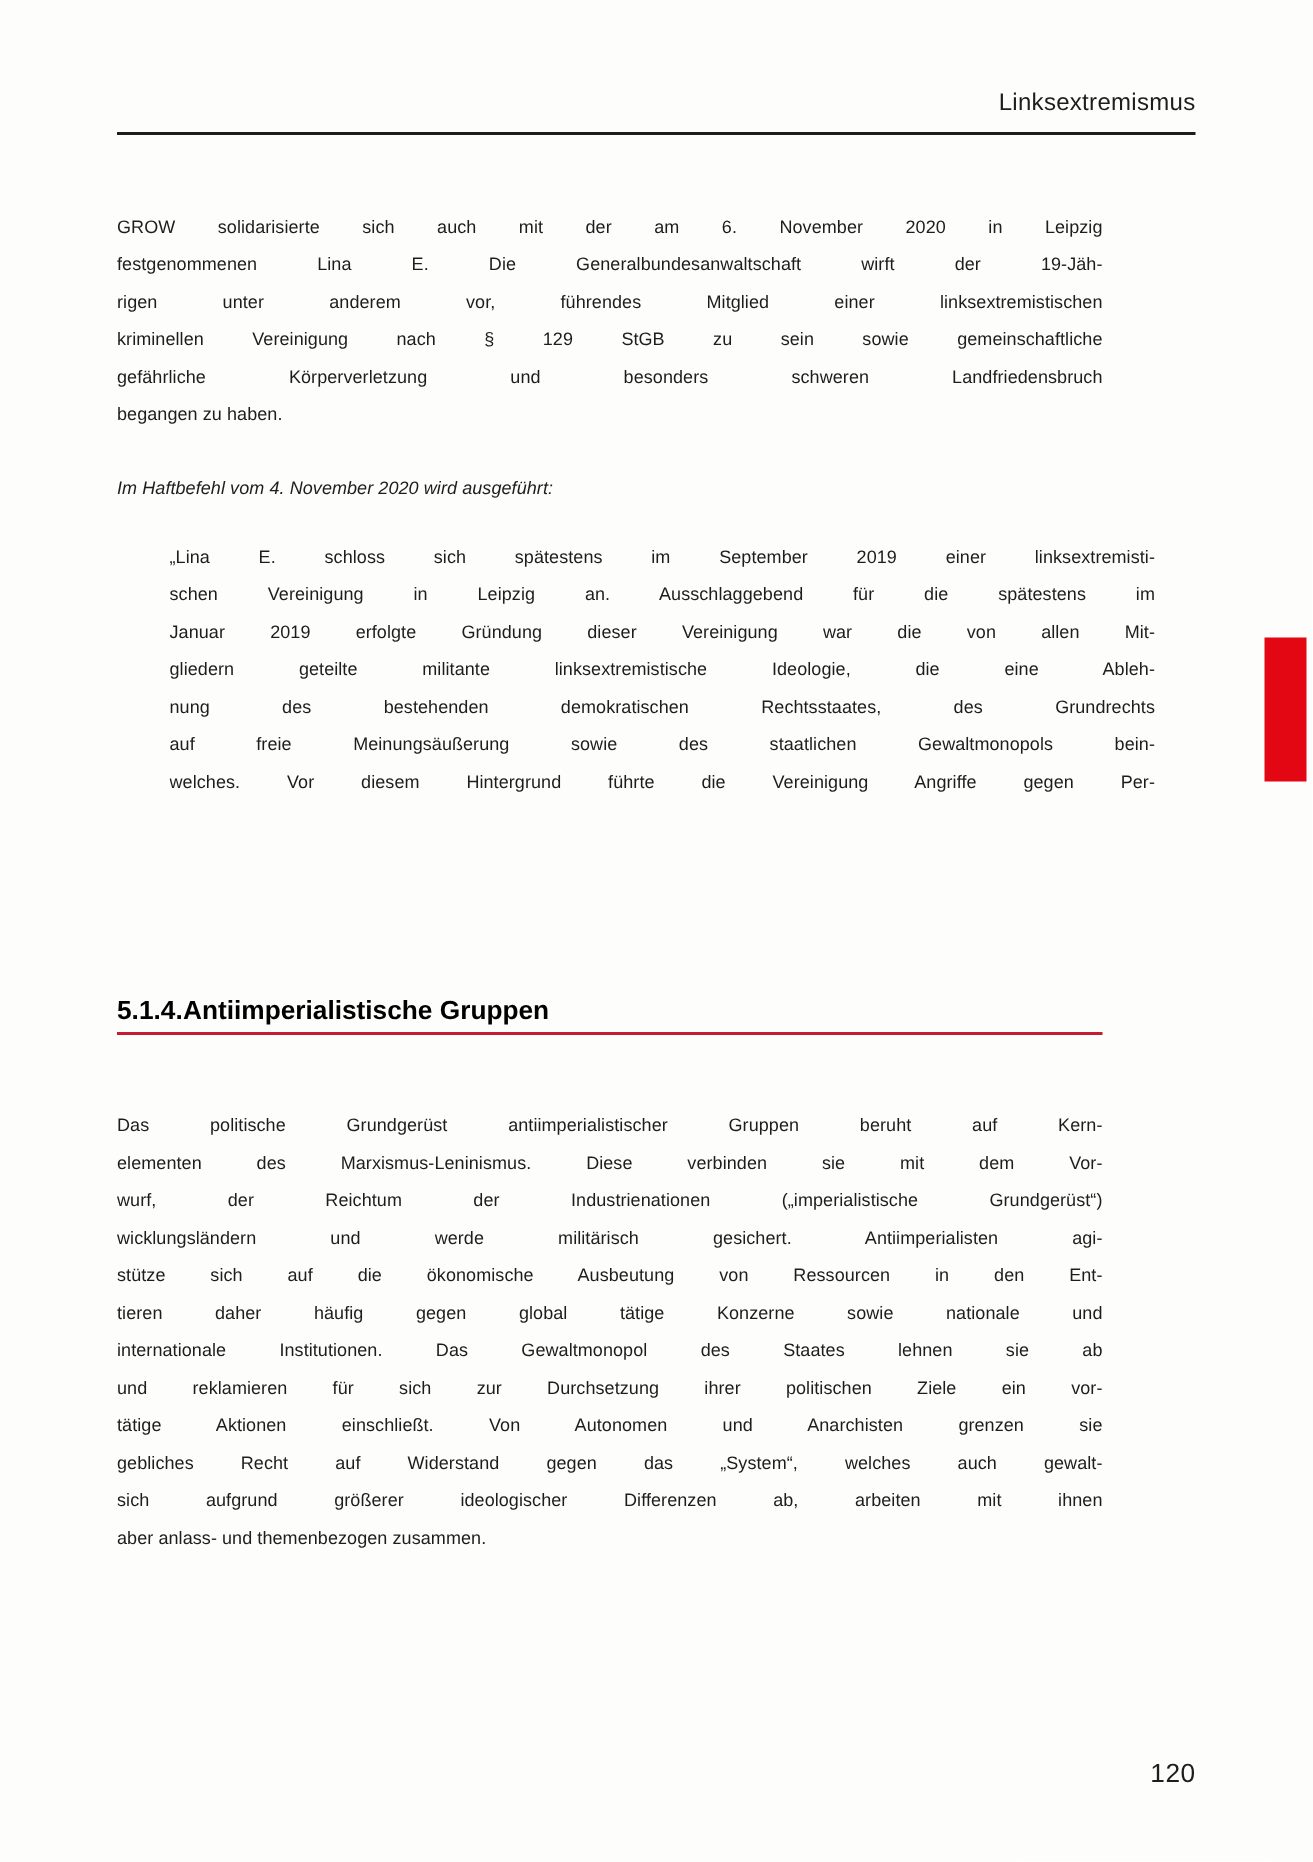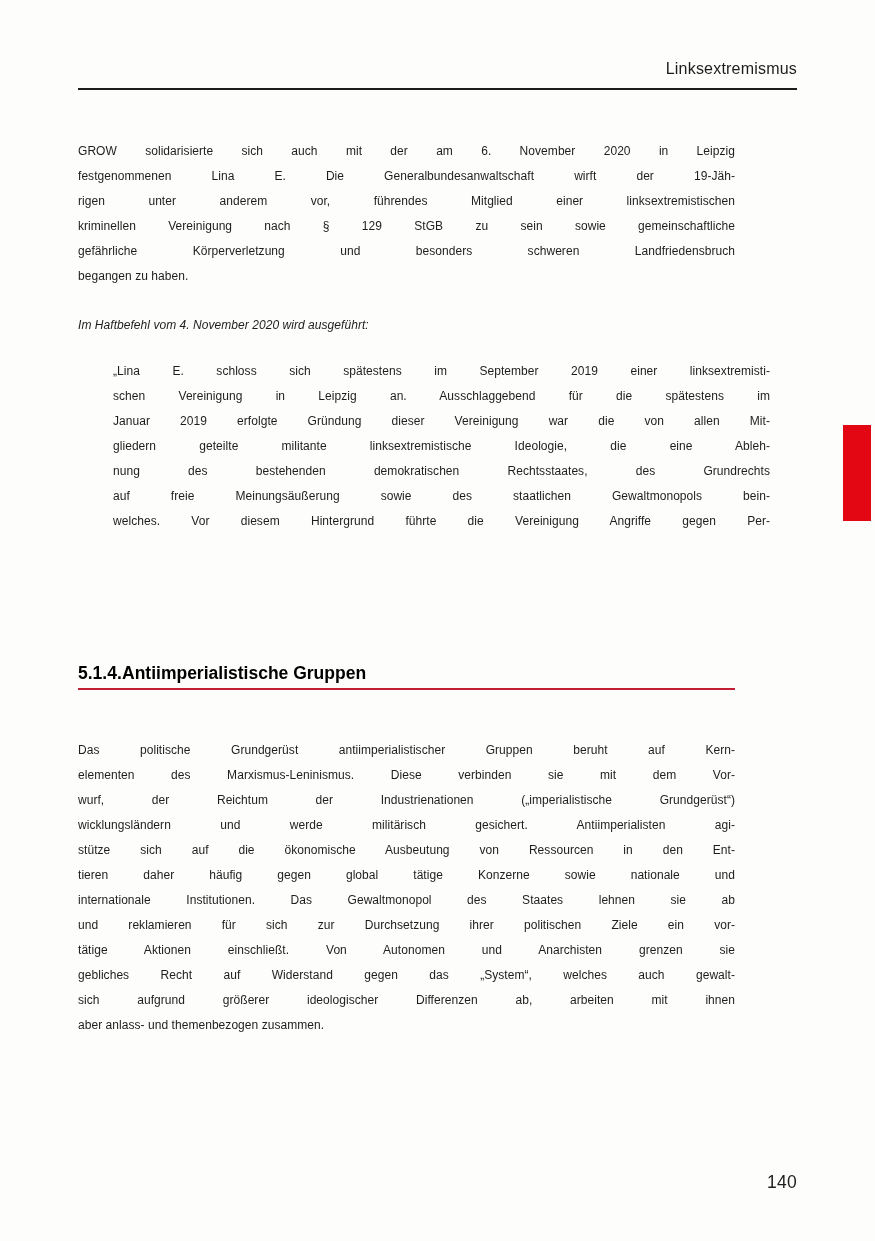--- a/index.html
+++ b/index.html
@@ -139,15 +139,15 @@
     <div class="line">stütze sich auf die ökonomische Ausbeutung von Ressourcen in den Ent-</div>
     <div class="line">tieren daher häufig gegen global tätige Konzerne sowie nationale und</div>
     <div class="line">internationale Institutionen. Das Gewaltmonopol des Staates lehnen sie ab</div>
     <div class="line">und reklamieren für sich zur Durchsetzung ihrer politischen Ziele ein vor-</div>
     <div class="line">tätige Aktionen einschließt. Von Autonomen und Anarchisten grenzen sie</div>
     <div class="line">gebliches Recht auf Widerstand gegen das „System“, welches auch gewalt-</div>
     <div class="line">sich aufgrund größerer ideologischer Differenzen ab, arbeiten mit ihnen</div>
     <div class="line last">aber anlass- und themenbezogen zusammen.</div>
   </div>
 
-  <div class="page-number">140</div>
+  <div class="page-number">120</div>
 
 </div>
 
 </body></html>

